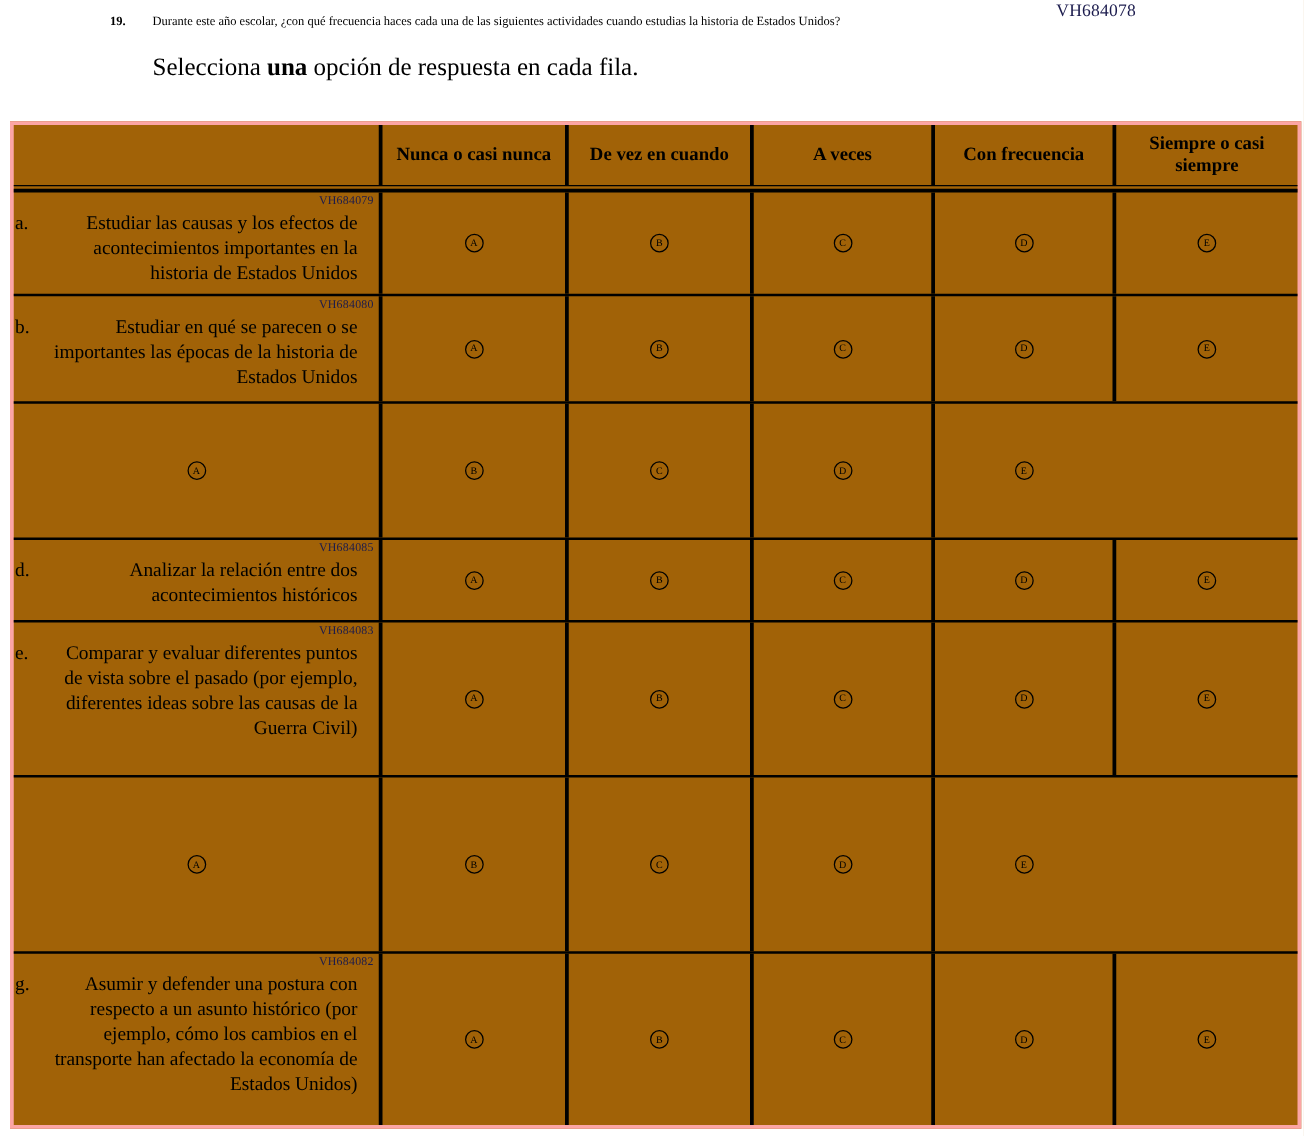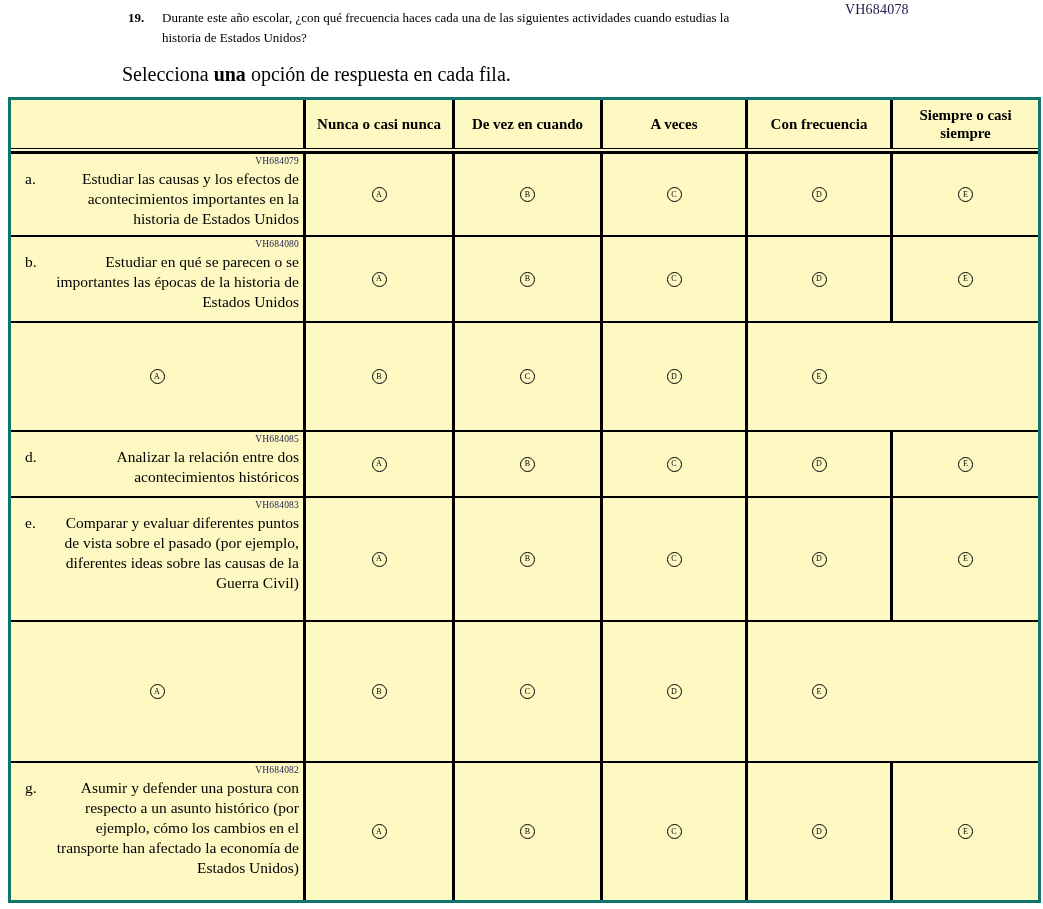--- a/index.html
+++ b/index.html
@@ -26,23 +26,22 @@
     letter-spacing: 0.2px;
   }
   .question-block {
     position: absolute;
     left: 88px;
     top: 8px;
     width: 680px;
   }
   .question-line {
     display: flex;
-    font-size: 13px;
+    font-size: 10px;
     line-height: 20px;
-    margin-left: 40px;
   }
   .qnum {
     font-weight: bold;
     width: 34px;
     flex: 0 0 34px;
   }
   .qtext {
     width: 625px;
   }
   .instruction {
@@ -51,22 +50,22 @@
     font-size: 20px;
   }
   .instruction .b { font-weight: bold; }
 
   
   .qtable {
     position: absolute;
     left: 8px;
     top: 97px;
     width: 1027px;
-    border: 3px solid #0f766e;
-    background: #fef9c3;
+    border: 3px solid #fca5a5;
+    background: #a16207;
   }
   .grid {
     display: grid;
     grid-template-columns: 292px 149px 148px 145px 145px 148px;
   }
   .grid > .cell + .cell {
     border-left: 3px solid #000;
   }
   .thead {
     border-bottom: 1px solid #000;
@@ -97,21 +96,21 @@
   .tbody .trow:nth-child(2) .cell { min-height: 84px; }
   .tbody .trow:nth-child(3) .cell { min-height: 107px; }
   .tbody .trow:nth-child(4) .cell { min-height: 64px; }
   .tbody .trow:nth-child(5) .cell { min-height: 122px; }
   .tbody .trow:nth-child(6) .cell { min-height: 139px; }
   .tbody .trow:nth-child(7) .cell { min-height: 137px; }
 
   .cell { box-sizing: border-box; }
 
   .stem {
-    padding: 0 4px 6px 14px;
+    padding: 0 4px 6px 1px;
   }
   .code {
     text-align: right;
     font-size: 9.5px;
     line-height: 12px;
     color: #1b1b4d;
     padding-top: 1px;
     letter-spacing: 0.2px;
   }
   .item {

